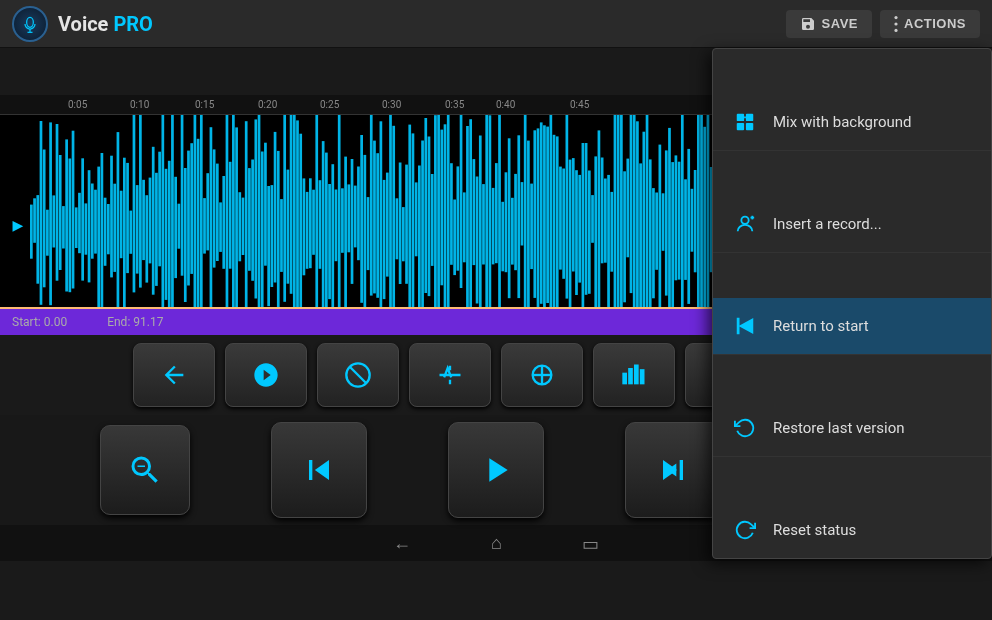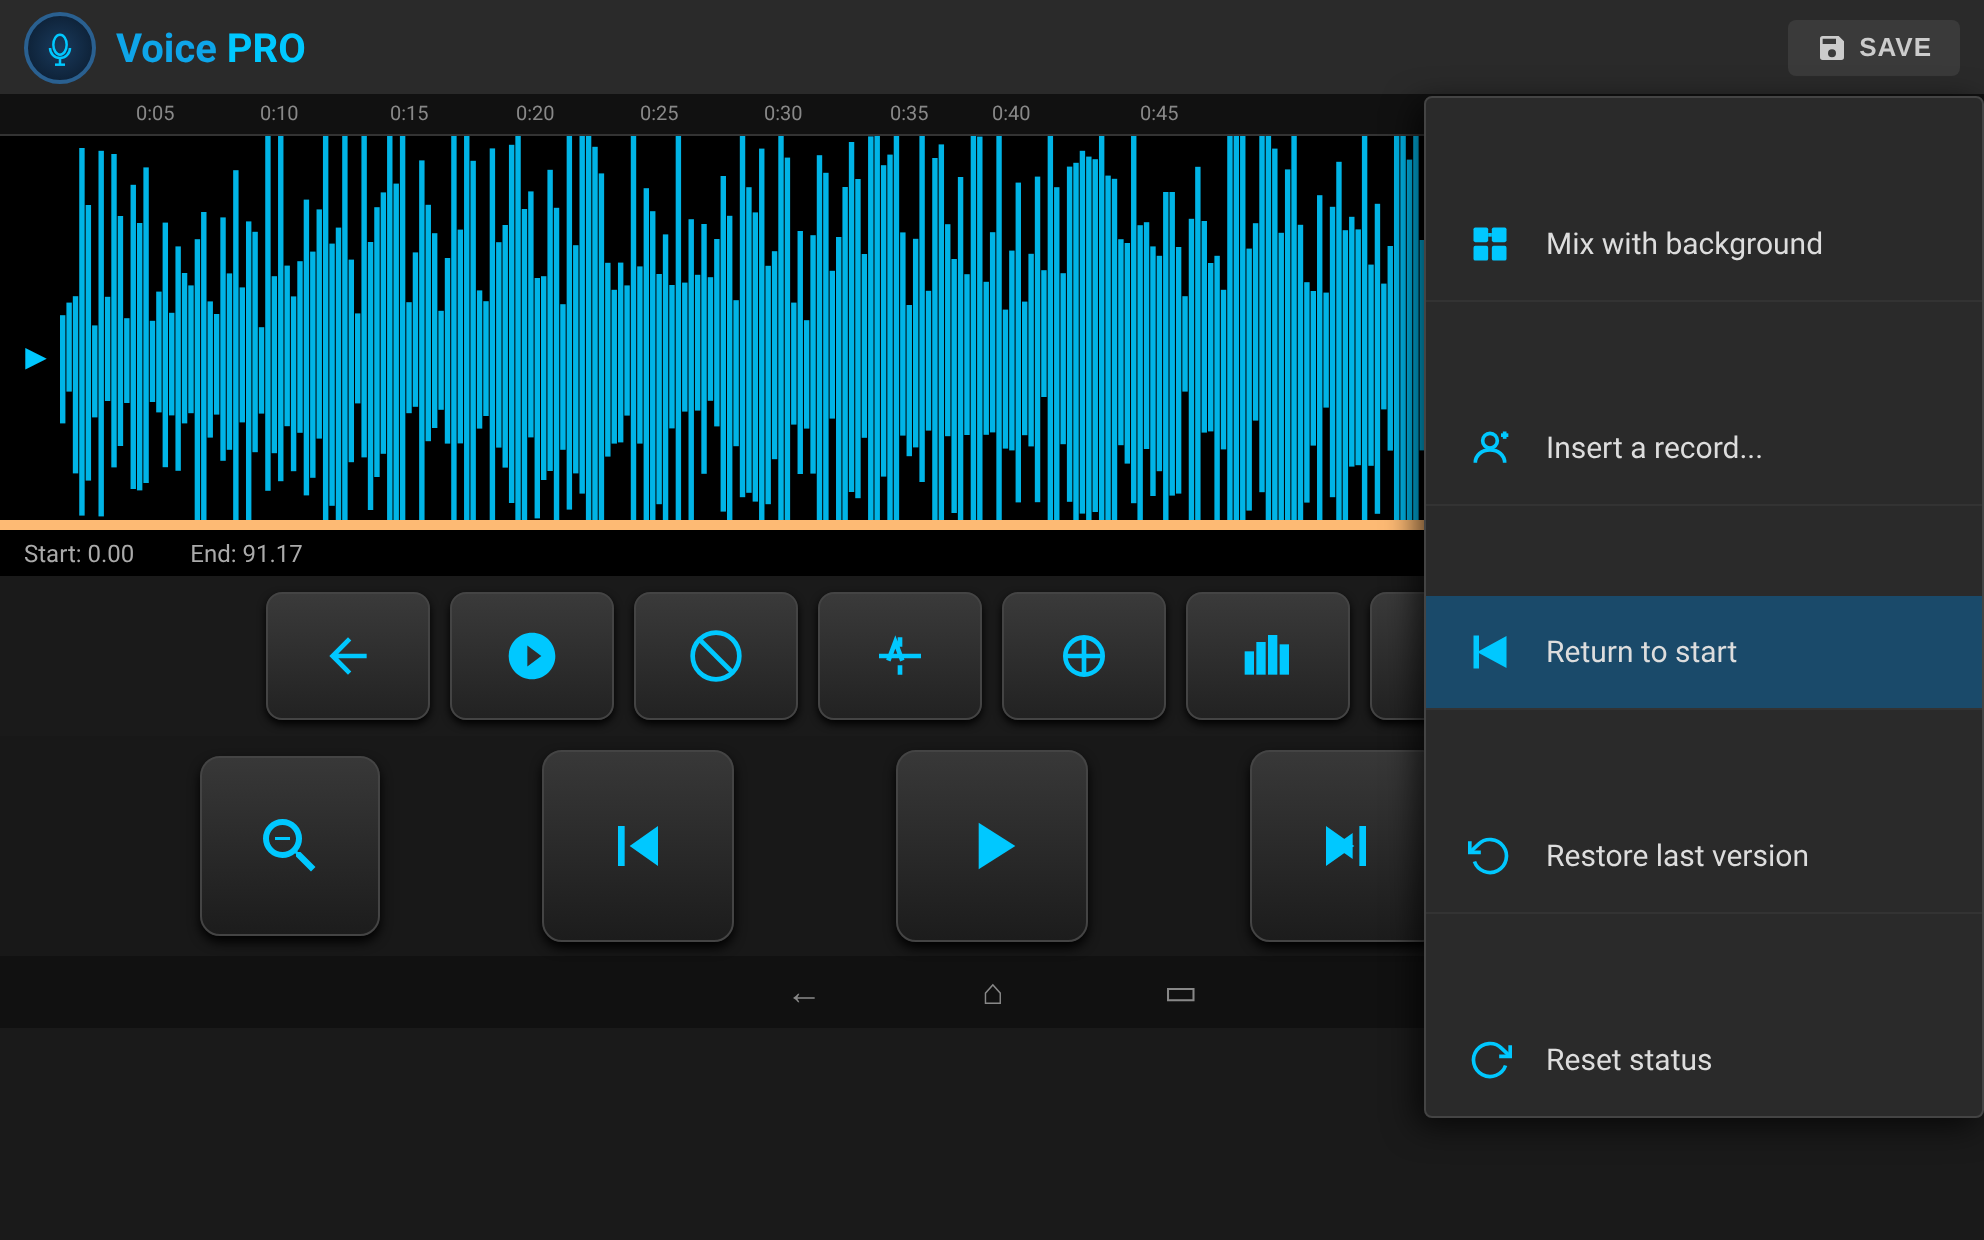--- a/index.html
+++ b/index.html
@@ -36,21 +36,21 @@
     #app-logo svg {
       width: 20px;
       height: 20px;
     }
     #app-title {
       font-size: 20px;
       font-weight: bold;
       color: #fff;
       flex: 1;
     }
-    #app-title span { color: #0ea5e9; }
+    #app-title span { color: #e5e5e5; }
     #header-actions {
       display: flex;
       gap: 8px;
     }
     .header-btn {
       display: flex;
       align-items: center;
       gap: 6px;
       background: #3a3a3a;
       border: none;
@@ -103,28 +103,28 @@
       left: 30px;
       top: 20px;
       right: 0;
       height: 220px;
       background: #000;
     }
 
     
     #status-bar {
       height: 28px;
-      background: #000000;
+      background: #6d28d9;
       display: flex;
       align-items: center;
       padding: 0 12px;
       font-size: 12px;
       color: #aaa;
-      gap: 28px;
-      border-top: 5px solid #fdba74;
+      gap: 40px;
+      border-top: 2px solid #fdba74;
     }
 
     
     #controls-row {
       display: flex;
       align-items: center;
       justify-content: center;
       gap: 10px;
       padding: 8px 12px;
       background: #1a1a1a;
@@ -247,24 +247,32 @@
     <div id="app-title">
       <span>Voice </span><span style="color:#00c8ff;">PRO</span>
     </div>
     <div id="header-actions">
       <button class="header-btn">
         <svg width="16" height="16" viewBox="0 0 24 24" fill="#ccc">
             <path d="M17 3H5a2 2 0 00-2 2v14a2 2 0 002 2h14a2 2 0 002-2V7l-4-4zm-5 16a3 3 0 110-6 3 3 0 010 6zm3-10H5V5h10v4z"></path>
           </svg>
         <span>SAVE</span>
       </button>
+      <button class="header-btn">
+        <svg width="4" height="16" viewBox="0 0 4 20" fill="#ccc">
+            <circle cx="2" cy="2" r="2"></circle>
+            <circle cx="2" cy="10" r="2"></circle>
+            <circle cx="2" cy="18" r="2"></circle>
+          </svg>
+        <span>ACTIONS</span>
+      </button>
     </div>
   </div>
 
-  <div id="waveform-container" style="height: 212px;">
+  <div id="waveform-container" style="height: 212px; margin-top: 47px;">
 
     <div id="timeline-ruler">
       <span class="time-marker" style="left:68px">0:05</span>
       <span class="time-marker" style="left:130px">0:10</span>
       <span class="time-marker" style="left:195px">0:15</span>
       <span class="time-marker" style="left:258px">0:20</span>
       <span class="time-marker" style="left:320px">0:25</span>
       <span class="time-marker" style="left:382px">0:30</span>
       <span class="time-marker" style="left:445px">0:35</span>
       <span class="time-marker" style="left:496px">0:40</span>

